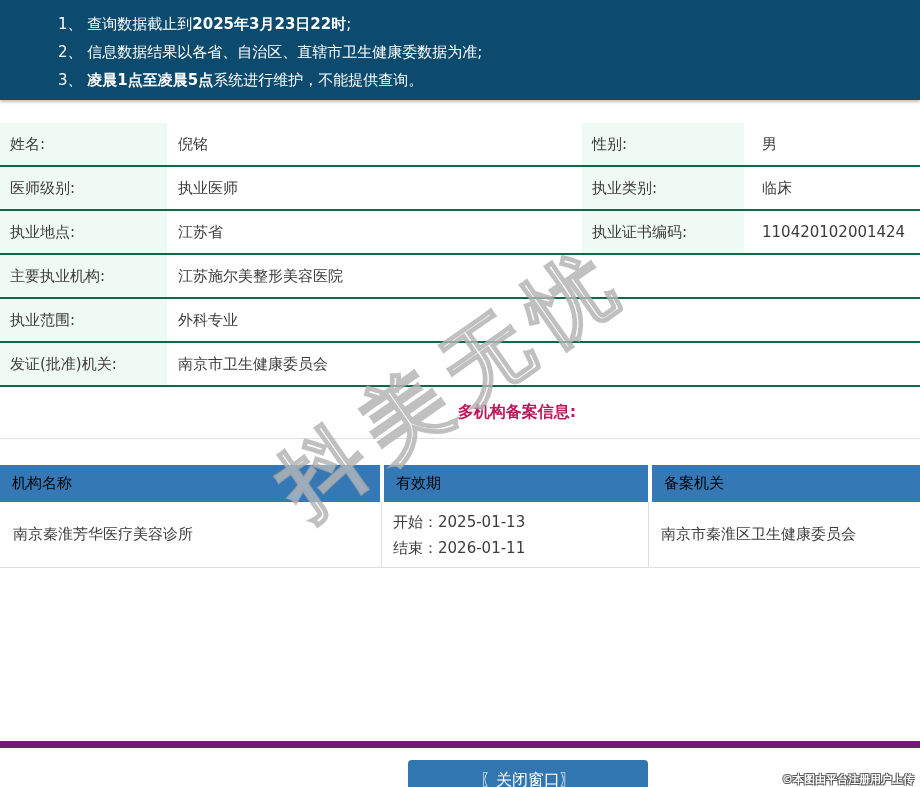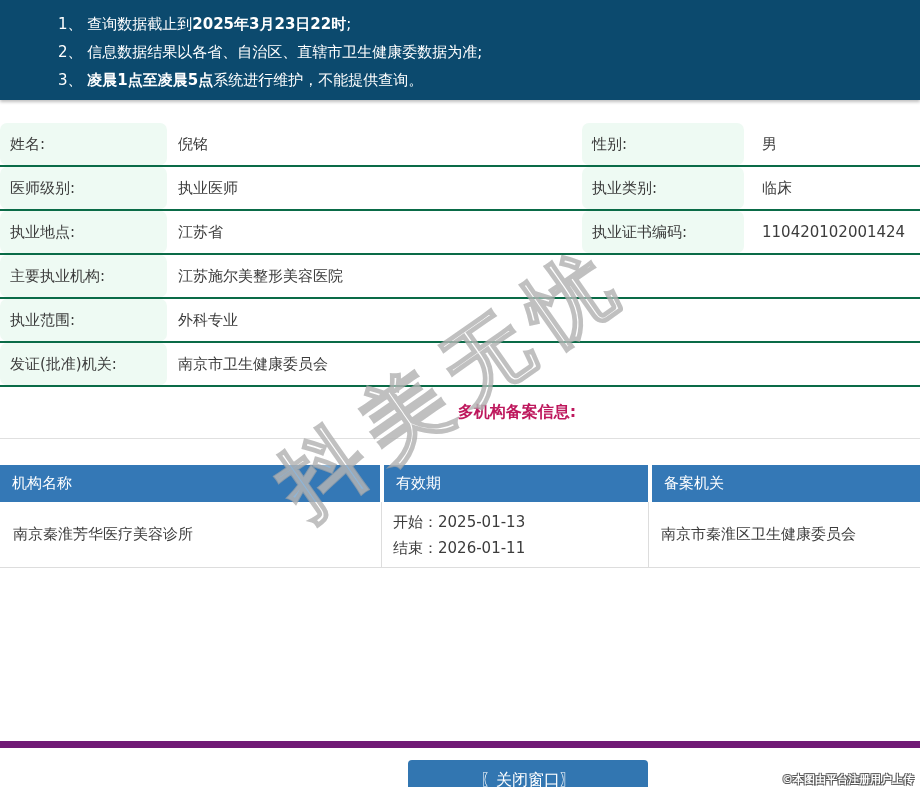--- a/index.html
+++ b/index.html
@@ -34,21 +34,20 @@
     display: flex;
     height: 44px;
     border-bottom: 2px solid #0a6b47;
     align-items: stretch;
     font-size: 15px;
   }
   .cell { display: flex; align-items: center; }
   .label-cell {
     background: #eefaf3;
     padding-left: 10px;
-    border-radius: 7px;
   }
   .label-1 { width: 167px; }
   .value-1 { width: 415px; padding-left: 11px; }
   .value-1.wide { flex: 1; }
   .label-2 { width: 162px; }
   .value-2 { flex: 1; padding-left: 18px; }
 
   
   .section-heading {
     height: 52px;
@@ -63,21 +62,21 @@
     font-size: 16px;
     font-weight: bold;
     color: #be185d;
   }
 
   
   .filing-table { margin-top: 26px; }
   .filing-header { display: flex; height: 37px; }
   .filing-header .hcell {
     background: #3478b6;
-    color: #ffffff;
+    color: #000000;
     font-size: 15px;
     line-height: 37px;
     padding-left: 12px;
   }
   .hcell-1 { width: 380px; margin-right: 4px; }
   .hcell-2 { width: 264px; margin-right: 4px; }
   .hcell-3 { flex: 1; }
   .filing-row { display: flex; height: 66px; border-bottom: 1px solid #dddddd; font-size: 15px; }
   .filing-row .dcell { display: flex; flex-direction: column; justify-content: center; }
   .dcell-1 { width: 382px; border-right: 1px solid #dddddd; padding-left: 13px; }

